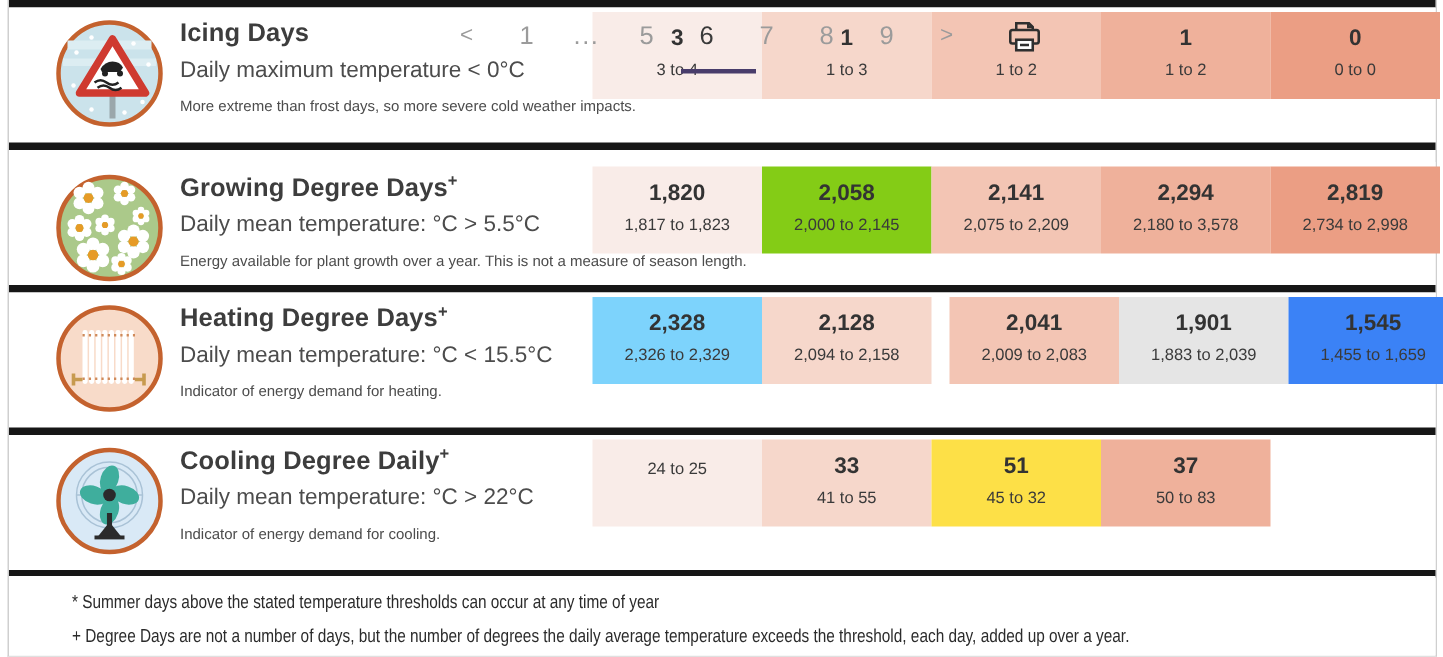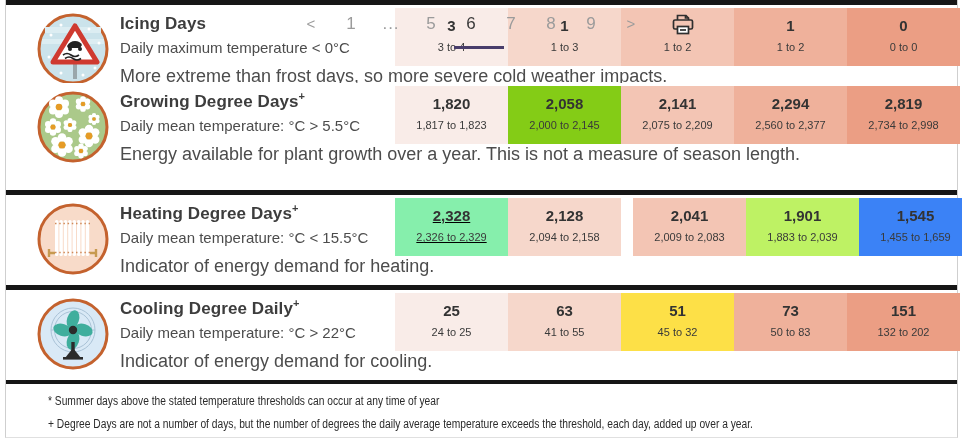--- a/index.html
+++ b/index.html
@@ -7,21 +7,21 @@
   .frame { position:relative; width:962px; height:438px; background:#fff; overflow:hidden; }
   .inner { position:absolute; left:5px; right:4px; top:0; bottom:0;
            border-left:1px solid #cfcfcf; border-right:1px solid #cfcfcf; border-bottom:1px solid #e0e0e0; }
   .bar { position:absolute; left:0; right:0; height:5px; background:#161616; }
   .row { position:absolute; left:0; right:0; height:90px; background:#fff; }
   .icon-wrap { position:absolute; left:31px; top:8px; width:72px; height:72px; }
   .titles { position:absolute; left:114px; top:7px; width:275px; }
   .title { font-size:17px; font-weight:600; color:#3d3d3d; letter-spacing:0.1px; }
   .title sup { font-size:11px; }
   .subtitle { font-size:15px; color:#4c4c4c; margin-top:5px; }
-  .desc { position:absolute; left:114px; top:61px; font-size:18px; color:#4c4c4c; }
+  .desc { position:absolute; left:114px; top:61px; font-size:10px; color:#4c4c4c; }
   .cells { position:absolute; left:389px; top:3px; display:flex; }
   .cell { width:113px; height:58px; text-align:center; padding-top:9px; }
   .cell .value { font-size:15px; font-weight:700; color:#333; height:19px; }
   .cell .range { font-size:11px; color:#3a3a3a; margin-top:5px; }
   
   .pagination { position:absolute; left:285px; top:9px; display:flex; align-items:flex-start; z-index:5; }
   .pag-item { width:40px; text-align:center; font-size:17px; color:#9b9b9b; cursor:pointer; line-height:20px; }
   .pag-item.current { color:#3a3a3a; }
   .pag-ellipsis { cursor:default; letter-spacing:1px; }
   .pag-chevron { font-size:15px; font-weight:400; }
@@ -110,21 +110,21 @@
             <rect x="5.5" y="12.5" width="11" height="7" fill="#fff"></rect>
             <line x1="8" y1="16" x2="14" y2="16"></line>
           </svg>
         </div>
       </div>
       <div class="pag-underline" style="background: rgb(73, 61, 107);"></div>
     </section>
 
     <div class="bar" style="top:95px;"></div>
 
-    <section class="row" style="top:83px;">
+    <section class="row" style="top:108px;">
       <div class="icon-wrap">
         <svg width="72" height="72" viewBox="0 0 72 72">
           <defs>
             <g id="daisy">
               <circle cx="0" cy="-5.5" r="3.2" fill="#fff"></circle>
                 <circle cx="4.8" cy="-2.8" r="3.2" fill="#fff"></circle>
               <circle cx="4.8" cy="2.8" r="3.2" fill="#fff"></circle>
                 <circle cx="0" cy="5.5" r="3.2" fill="#fff"></circle>
               <circle cx="-4.8" cy="2.8" r="3.2" fill="#fff"></circle>
                 <circle cx="-4.8" cy="-2.8" r="3.2" fill="#fff"></circle>
@@ -154,21 +154,21 @@
         <div class="cell" style="background: #84cc16;">
             <div class="value">2,058</div>
             <div class="range">2,000 to 2,145</div>
           </div>
         <div class="cell" style="background: rgb(243, 197, 180);">
             <div class="value">2,141</div>
             <div class="range">2,075 to 2,209</div>
           </div>
         <div class="cell" style="background: rgb(239, 177, 155); text-align: center;">
             <div class="value">2,294</div>
-            <div class="range">2,560 to 2,377</div>
+            <div class="range">2,180 to 3,578</div>
           </div>
         <div class="cell" style="background: rgb(235, 158, 132);">
             <div class="value">2,819</div>
             <div class="range">2,734 to 2,998</div>
           </div>
       </div>
       <div class="desc">Energy available for plant growth over a year. This is not a measure of season length.</div>
     </section>
 
     <div class="bar" style="top:190px;"></div>
@@ -191,33 +191,33 @@
           <line x1="18" y1="49.5" x2="53" y2="49.5" stroke="#cf8a5a" stroke-width="1.6" stroke-dasharray="1.5 2.7"></line>
           <path d="M12 46 v8 M12 50 h6" stroke="#c79a4f" stroke-width="2.4" fill="none"></path>
           <path d="M59 46 v8 M59 50 h-6" stroke="#c79a4f" stroke-width="2.4" fill="none"></path>
         </svg>
       </div>
       <div class="titles">
         <div class="title"><span>Heating Degree Days</span><sup>+</sup></div>
         <div class="subtitle">Daily mean temperature: °C &lt; 15.5°C</div>
       </div>
       <div class="cells">
-        <div class="cell" style="background: #86efac; text-decoration: underline;">
+        <div class="cell" style="background: #7dd3fc;">
             <div class="value">2,328</div>
             <div class="range">2,326 to 2,329</div>
           </div>
         <div class="cell" style="background: rgb(246, 215, 203);">
             <div class="value">2,128</div>
             <div class="range">2,094 to 2,158</div>
           </div>
         <div class="cell" style="background: rgb(243, 197, 180); margin-left: 12px;">
             <div class="value">2,041</div>
             <div class="range">2,009 to 2,083</div>
           </div>
-        <div class="cell" style="background: #bef264;">
+        <div class="cell" style="background: #e5e5e5;">
             <div class="value">1,901</div>
             <div class="range">1,883 to 2,039</div>
           </div>
         <div class="cell" style="background: #3b82f6;">
             <div class="value">1,545</div>
             <div class="range">1,455 to 1,659</div>
           </div>
       </div>
       <div class="desc">Indicator of energy demand for heating.</div>
     </section>
@@ -242,38 +242,33 @@
           <path d="M28 60 L36 50 L44 60 Z" fill="#2b2b2b"></path>
           <rect x="26" y="59" width="20" height="2.6" fill="#2b2b2b"></rect>
         </svg>
       </div>
       <div class="titles">
         <div class="title"><span>Cooling Degree Daily</span><sup>+</sup></div>
         <div class="subtitle">Daily mean temperature: °C &gt; 22°C</div>
       </div>
       <div class="cells">
         <div class="cell" style="background: rgb(249, 236, 232);">
-            <div class="value">25</div>
             <div class="range">24 to 25</div>
           </div>
         <div class="cell" style="background: rgb(246, 215, 203);">
-            <div class="value">63</div>
+            <div class="value">33</div>
             <div class="range">41 to 55</div>
           </div>
         <div class="cell" style="background: #fde047;">
             <div class="value">51</div>
             <div class="range">45 to 32</div>
           </div>
         <div class="cell" style="background: rgb(239, 177, 155);">
-            <div class="value">73</div>
+            <div class="value">37</div>
             <div class="range">50 to 83</div>
-          </div>
-        <div class="cell" style="background: rgb(235, 158, 132);">
-            <div class="value">151</div>
-            <div class="range">132 to 202</div>
           </div>
       </div>
       <div class="desc">Indicator of energy demand for cooling.</div>
     </section>
 
     <div class="bar" style="top:380px;"></div>
 
     <div class="footer">
       <div class="note note1">* Summer days above the stated temperature thresholds can occur at any time of year</div>
       <div class="note note2">+ Degree Days are not a number of days, but the number of degrees the daily average temperature exceeds the threshold, each day, added up over a year.</div>

